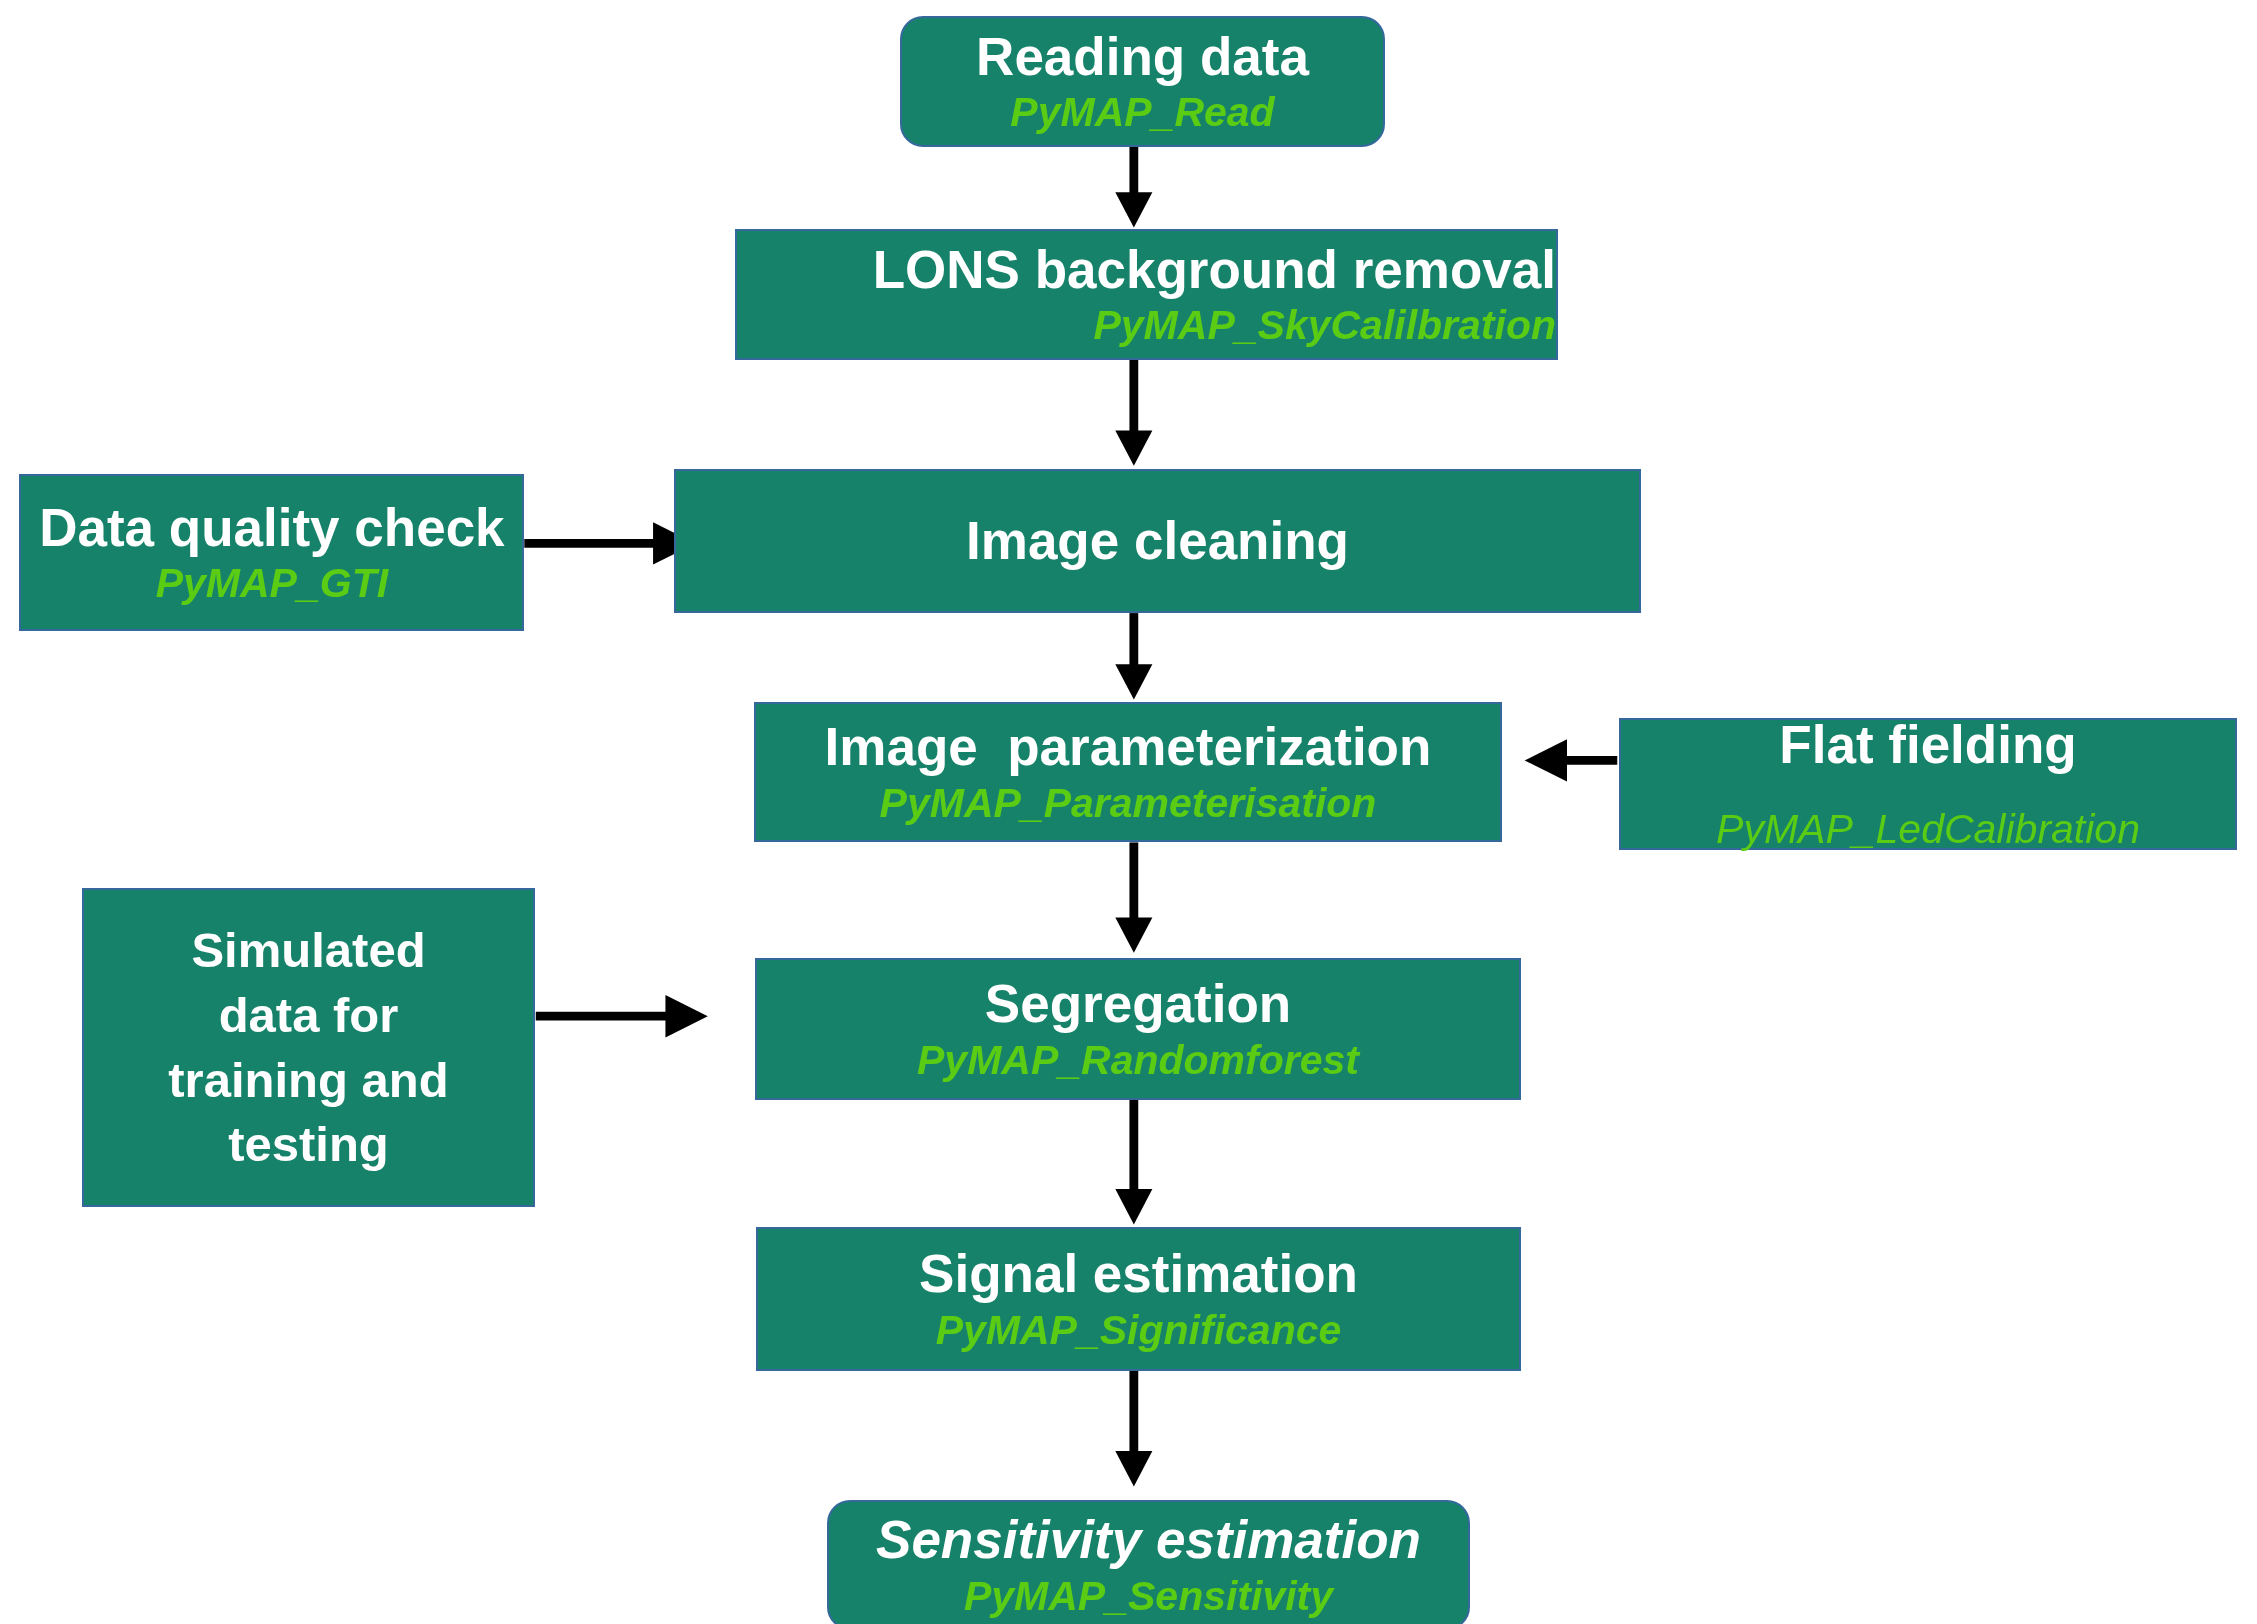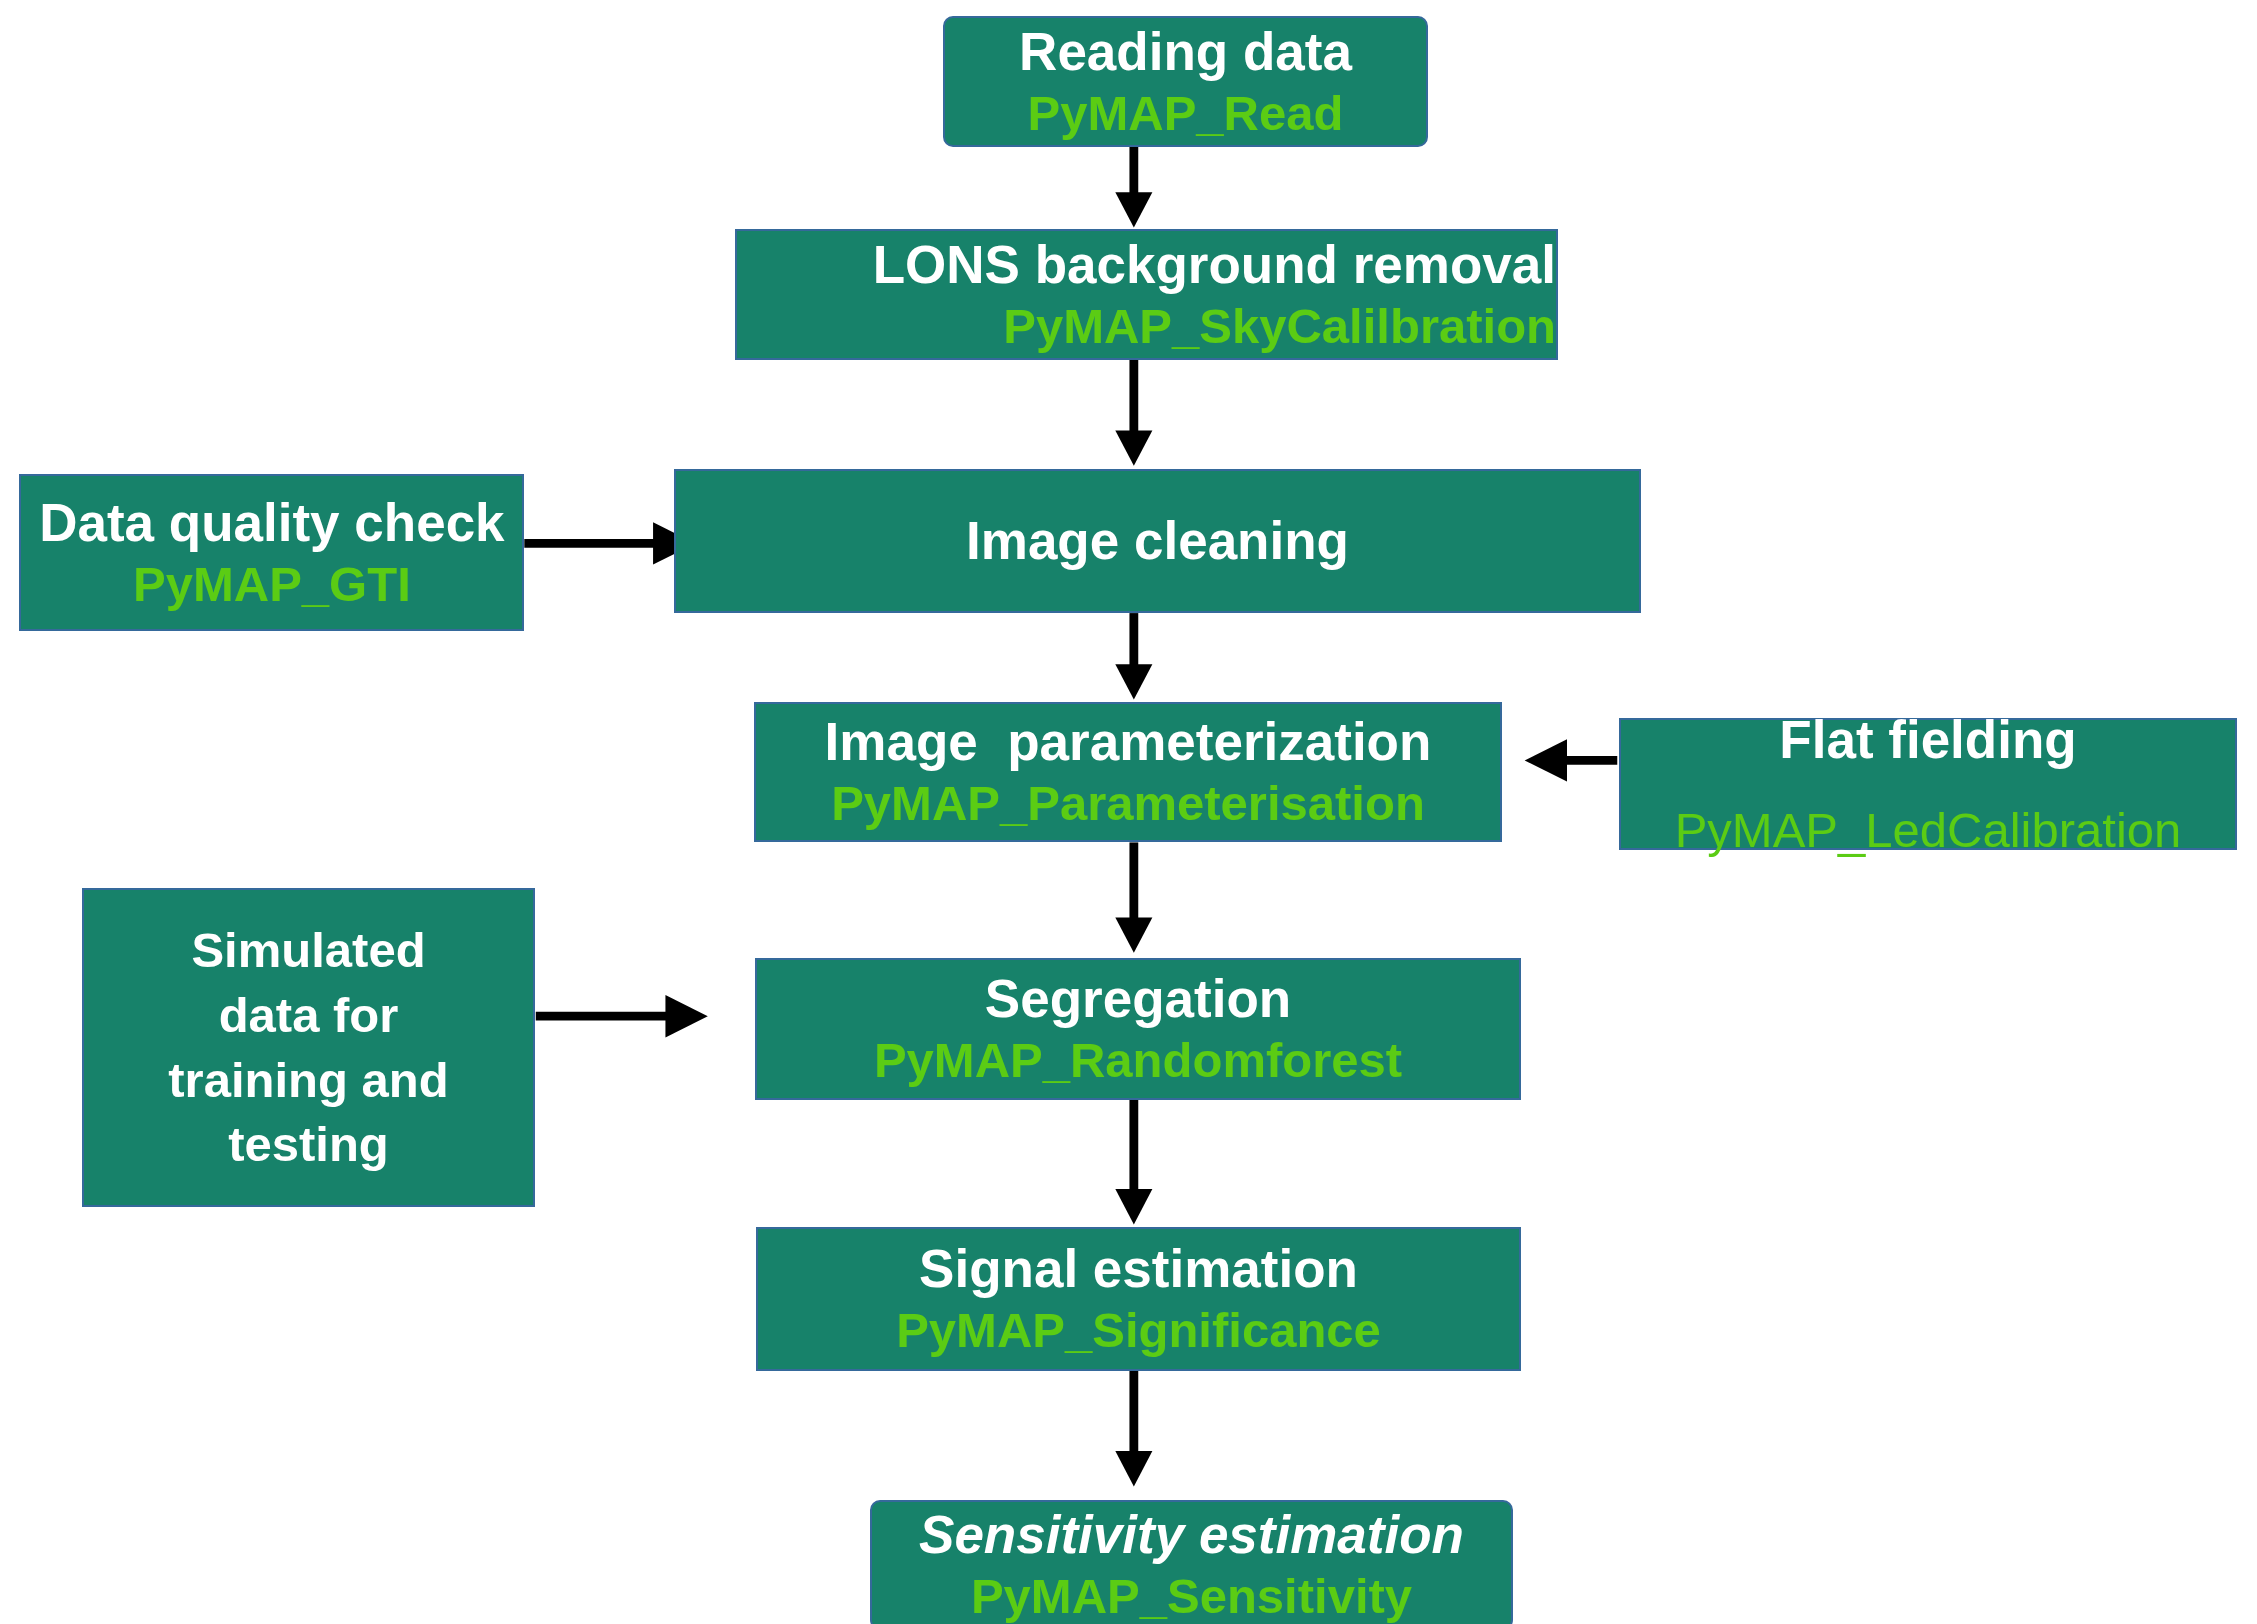--- a/index.html
+++ b/index.html
@@ -34,37 +34,37 @@
     box-sizing: border-box;
     background: var(--box-fill, #17826A);
     border: 2.6px solid var(--box-border, #35699B);
     display: flex;
     flex-direction: column;
     align-items: center;
     justify-content: center;
     text-align: center;
   }
   .box.rounded {
-    border-radius: 10px;
-    margin-left: 43px;
+    border-radius: 23px;
   }
   .title {
     color: var(--title-text, #ffffff);
     font-weight: bold;
     font-size: 53px;
     line-height: 1.12;
     white-space: pre-wrap;
   }
   .title.italic {
     font-style: italic;
   }
   .subtitle {
     color: var(--subtitle-text, #5BCC14);
     font-weight: bold;
-    font-size: 49px;
+    font-style: italic;
+    font-size: 41px;
     line-height: 1.15;
     margin-top: 3.5px;
     white-space: pre-wrap;
   }
   .subtitle.regular {
     font-weight: normal;
   }
   
   #box-reading        { left: 900px; top: 16px;   width: 485px; height: 131px; }
   #box-lons           { left: 735px;  top: 229px;  width: 823px; height: 131px; align-items: flex-end; }

